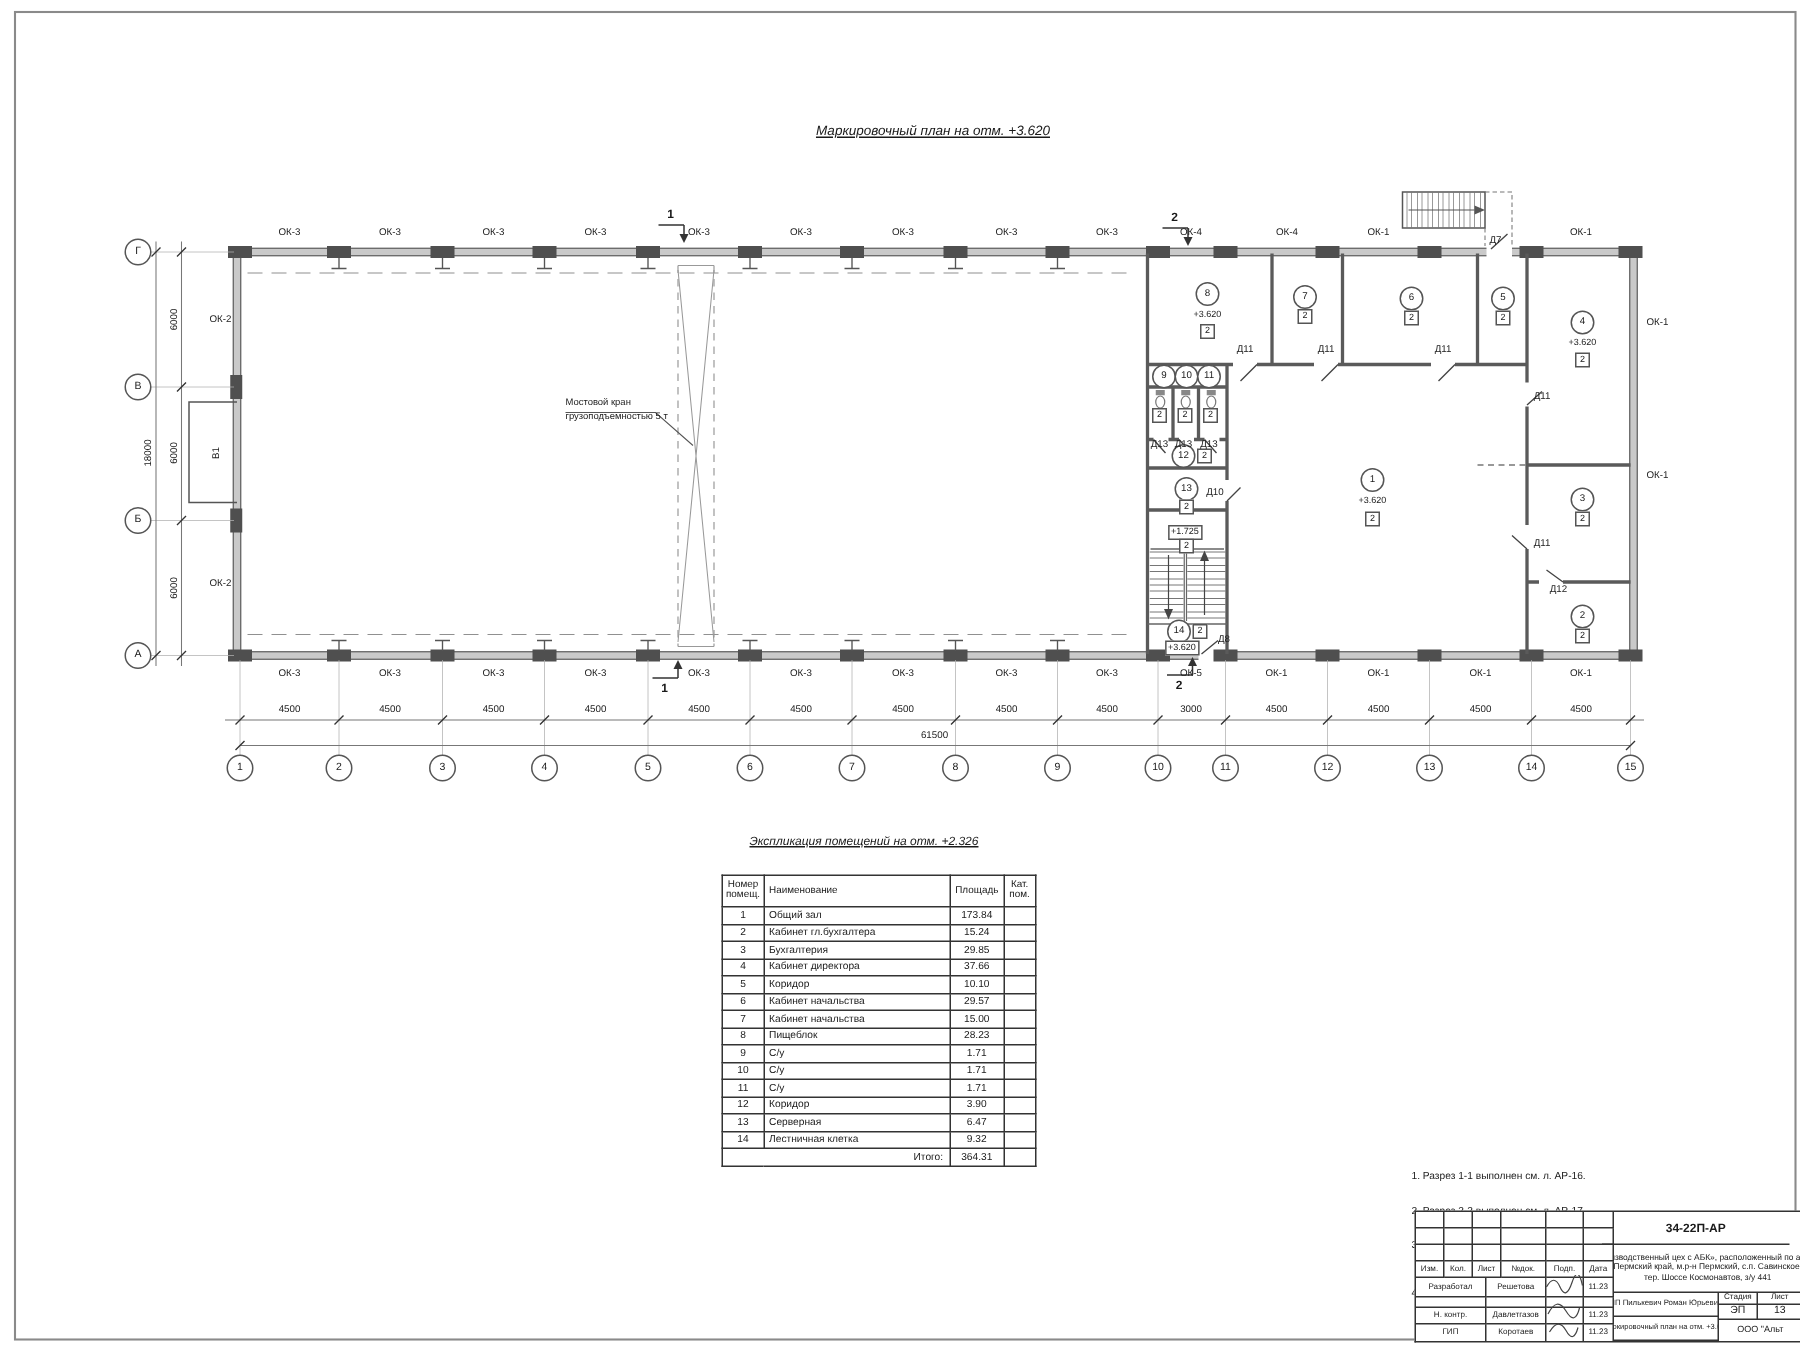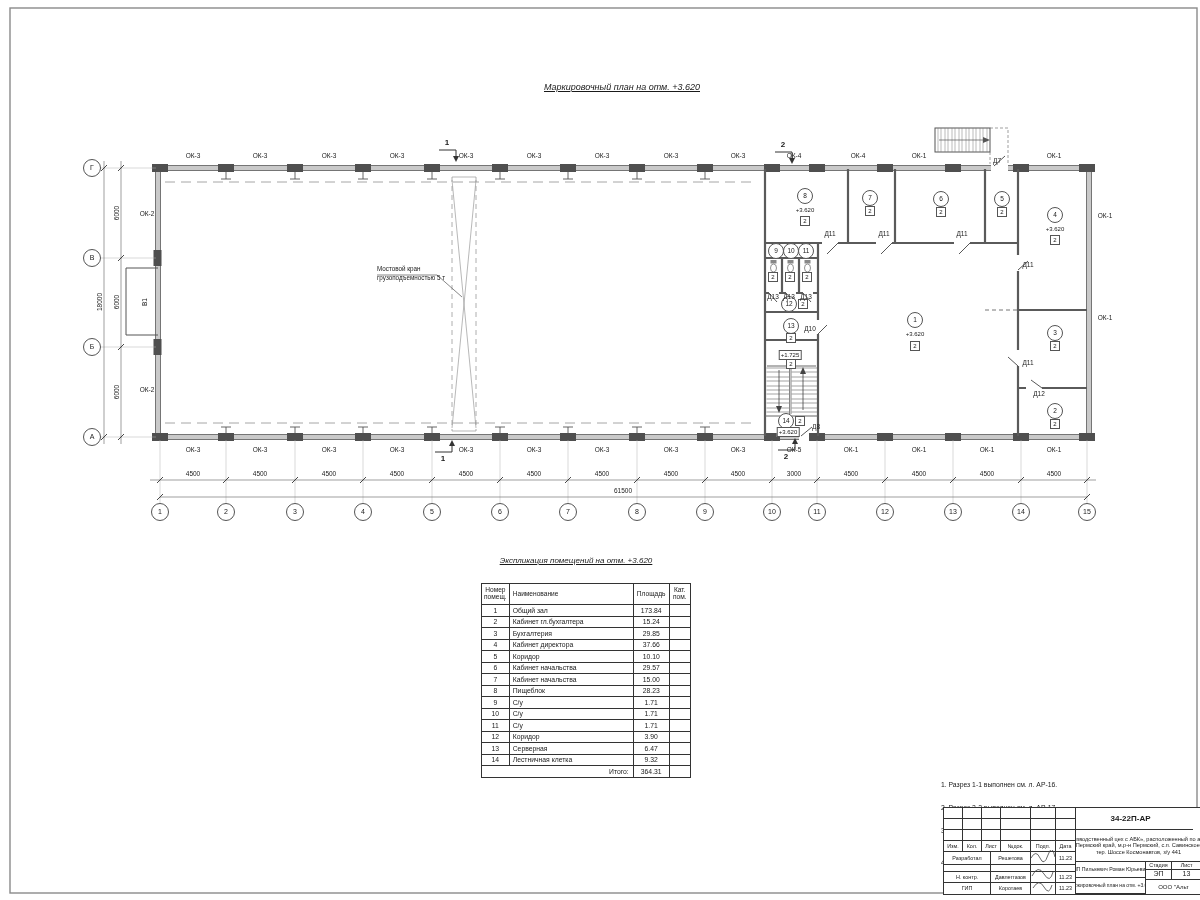--- a/index.html
+++ b/index.html
@@ -173,21 +173,21 @@
       <path d="M435,452 H452 M452,452 V445"></path>
         <polygon points="449,446 455,446 452,440" fill="#333" stroke="none"></polygon>
       <path d="M775,152 H792 M792,152 V159"></path>
         <polygon points="789,158 795,158 792,164" fill="#333" stroke="none"></polygon>
       <path d="M778,450 H795 M795,450 V443"></path>
         <polygon points="792,444 798,444 795,438" fill="#333" stroke="none"></polygon>
     </g>
   </svg>
 
   <div class="ttl main-title">Маркировочный план  на отм. +3.620</div>
-  <div class="ttl table-title">Экспликация помещений на отм. +3.620</div>
+  <div class="ttl table-title">Экспликация помещений на отм. +2.326</div>
 
   <div class="crane-note">Мостовой кран
 грузоподъемностью 5 т</div>
 
   <div class="labels" id="plan-labels">
       <span class="pl lbl" style="left: 193px; top: 156px;">ОК-3</span>
       <span class="pl lbl" style="left: 260px; top: 156px;">ОК-3</span>
       <span class="pl lbl" style="left: 329px; top: 156px;">ОК-3</span>
       <span class="pl lbl" style="left: 397px; top: 156px;">ОК-3</span>
       <span class="pl lbl" style="left: 466px; top: 156px;">ОК-3</span>

